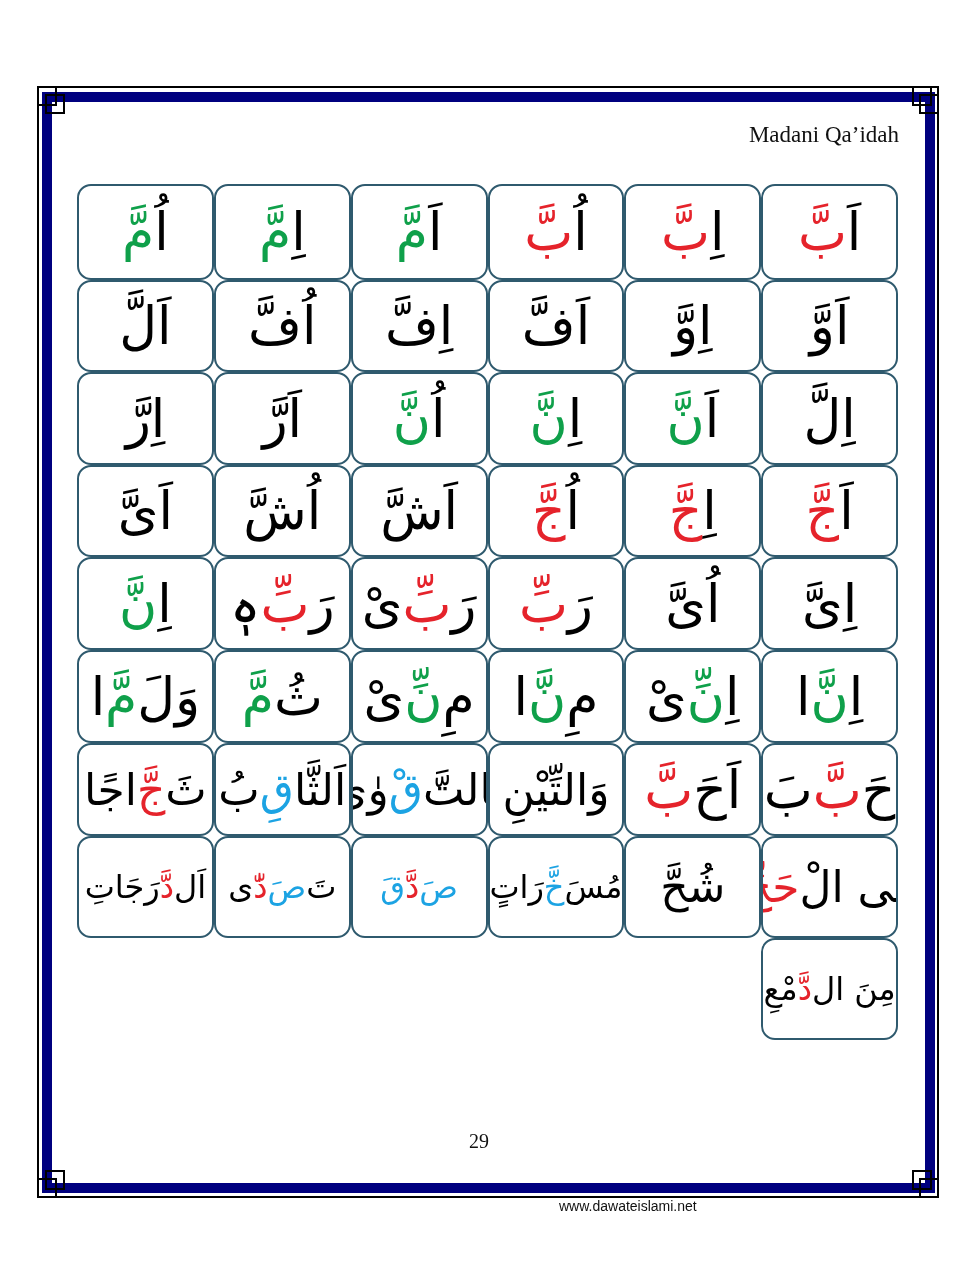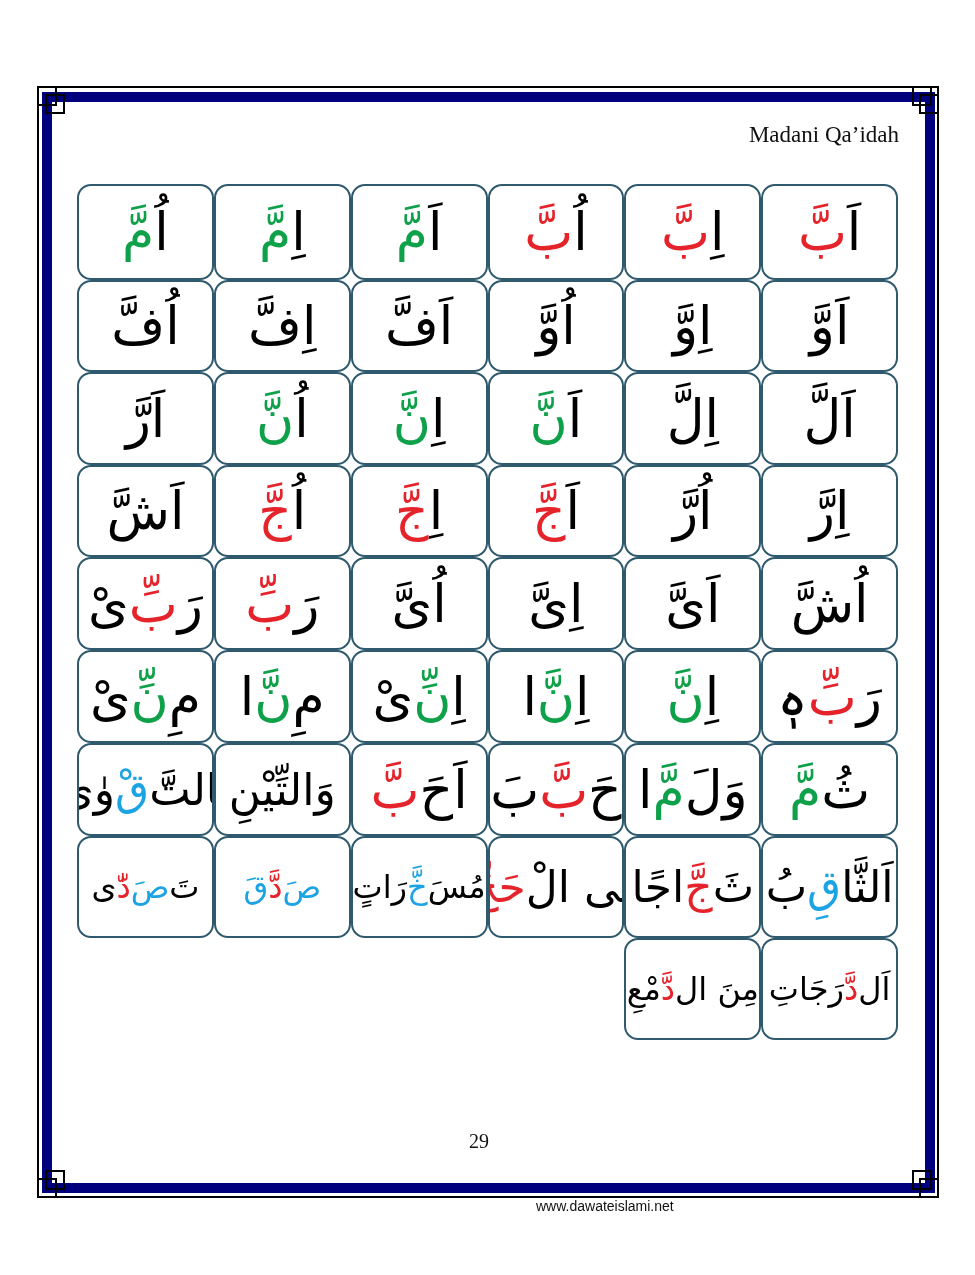--- a/index.html
+++ b/index.html
@@ -33,21 +33,21 @@
   .cell.small { font-size: 32px; }
   .c-red { color: #e5232b; }
   .c-green { color: #0fa04a; }
   .c-blue { color: #1ca3e3; }
   .c-black { color: #000; }
   .page-number {
     position: absolute; top: 1130px; left: 0; width: 958px; text-align: center;
     font-size: 20px; font-family: "Liberation Serif", serif; color: #111;
   }
   .footer-url {
-    position: absolute; top: 1198px; left: 536px; font-size: 14px;
+    position: absolute; top: 1198px; left: 559px; font-size: 14px;
     font-family: "Liberation Sans", sans-serif; color: #111;
   }
 </style>
 </head>
 <body>
 
 <div>
 
   <div class="frame-line" style="left:37px; top:86px; width:902px; height:2px;"></div>
   <div class="frame-line" style="left:37px; top:1196px; width:902px; height:2px;"></div>
@@ -96,23 +96,20 @@
       <span class="c-black">اُ</span>
       <span class="c-green">مَّ</span>
     </div>
     <div class="cell big">
       <span class="c-black">اَوَّ</span>
     </div>
     <div class="cell big">
       <span class="c-black">اِوَّ</span>
     </div>
     <div class="cell big">
-      <span class="c-black">اُوَّ</span>
-    </div>
-    <div class="cell big">
       <span class="c-black">اَفَّ</span>
     </div>
     <div class="cell big">
       <span class="c-black">اِفَّ</span>
     </div>
     <div class="cell big">
       <span class="c-black">اُفَّ</span>
     </div>
     <div class="cell big">
       <span class="c-black">اَلَّ</span>
@@ -130,23 +127,20 @@
     </div>
     <div class="cell big">
       <span class="c-black">اُ</span>
       <span class="c-green">نَّ</span>
     </div>
     <div class="cell big">
       <span class="c-black">اَرَّ</span>
     </div>
     <div class="cell big">
       <span class="c-black">اِرَّ</span>
-    </div>
-    <div class="cell big">
-      <span class="c-black">اُرَّ</span>
     </div>
     <div class="cell big">
       <span class="c-black">اَ</span>
       <span class="c-red">جَّ</span>
     </div>
     <div class="cell big">
       <span class="c-black">اِ</span>
       <span class="c-red">جَّ</span>
     </div>
     <div class="cell big">
@@ -239,20 +233,23 @@
       <span class="c-black">بُ</span>
     </div>
     <div class="cell mid">
       <span class="c-black">ثَ</span>
       <span class="c-red">جَّ</span>
       <span class="c-black">اجًا</span>
     </div>
     <div class="cell mid">
       <span class="c-black">فِی الْ</span>
       <span class="c-red">حَجِّ</span>
+    </div>
+    <div class="cell mid">
+      <span class="c-black">شُحَّ</span>
     </div>
     <div class="cell small">
       <span class="c-black">مُسَ</span>
       <span class="c-blue">خَّ</span>
       <span class="c-black">رَاتٍ</span>
     </div>
     <div class="cell small">
       <span class="c-blue">صَ</span>
       <span class="c-red">دَّ</span>
       <span class="c-blue">قَ</span>

